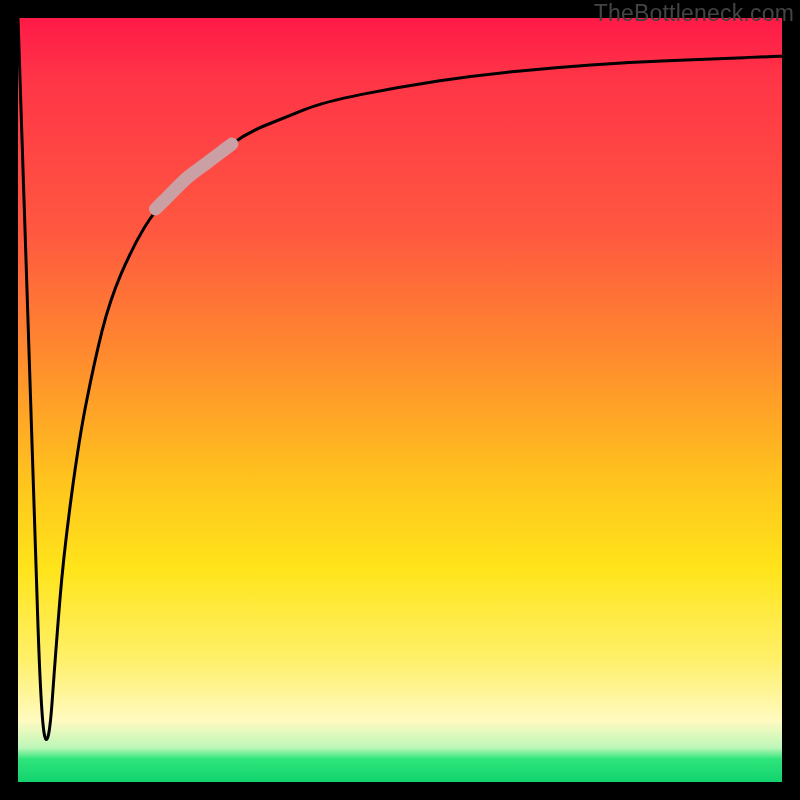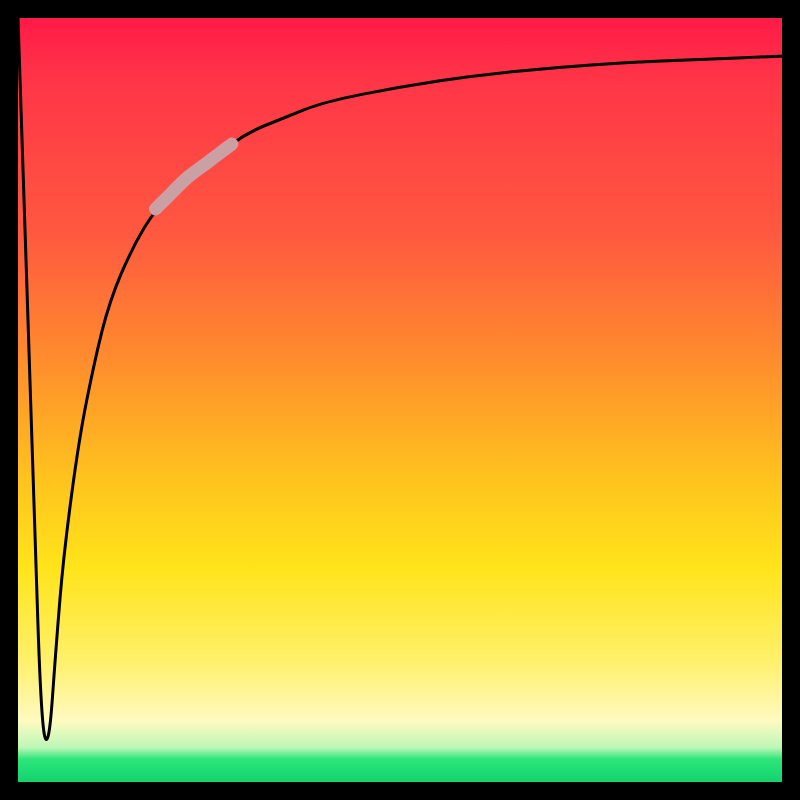--- a/index.html
+++ b/index.html
@@ -63,13 +63,14 @@
 </head>
 <body>
 
 <div class="frame">
   <div class="plot-area">
     <svg class="curve" viewBox="0 0 764 764" preserveAspectRatio="none">
       <path fill="none" stroke="#000000" stroke-width="3" stroke-linecap="round" d="M 0.0 0.0 Q 0.0 0.0 7.6 229.2 Q 15.3 458.4 19.1 580.6 Q 22.9 702.9 26.7 718.2 Q 30.6 733.4 34.4 680.0 Q 38.2 626.5 42.0 580.6 Q 45.8 534.8 53.5 477.5 Q 61.1 420.2 68.8 382.0 Q 76.4 343.8 84.0 313.2 Q 91.7 282.7 103.1 255.9 Q 114.6 229.2 126.1 210.1 Q 137.5 191.0 152.8 175.7 Q 168.1 160.4 183.4 149.0 Q 198.6 137.5 213.9 126.1 Q 229.2 114.6 248.3 107.0 Q 267.4 99.3 286.5 91.7 Q 305.6 84.0 343.8 76.4 Q 382.0 68.8 420.2 63.0 Q 458.4 57.3 496.6 53.5 Q 534.8 49.7 573.0 47.0 Q 611.2 44.3 649.4 42.8 Q 687.6 41.3 725.8 39.7 T 764.0 38.2" id="curve-path"></path>
       <path fill="none" stroke="#caa0a4" stroke-width="13" stroke-linecap="round" d="M 137.5 191.0 L 143.9 184.6 L 150.3 178.3 L 156.6 171.9 L 163.0 165.5 L 169.4 159.5 L 175.7 154.7 L 182.1 149.9 L 188.5 145.2 L 194.8 140.4 L 201.2 135.6 L 207.6 130.8 L 213.9 126.1" id="highlight-path"></path>
     </svg>
   </div>
+  <div class="watermark">TheBottleneck.com</div>
 </div>
 
 </body></html>

